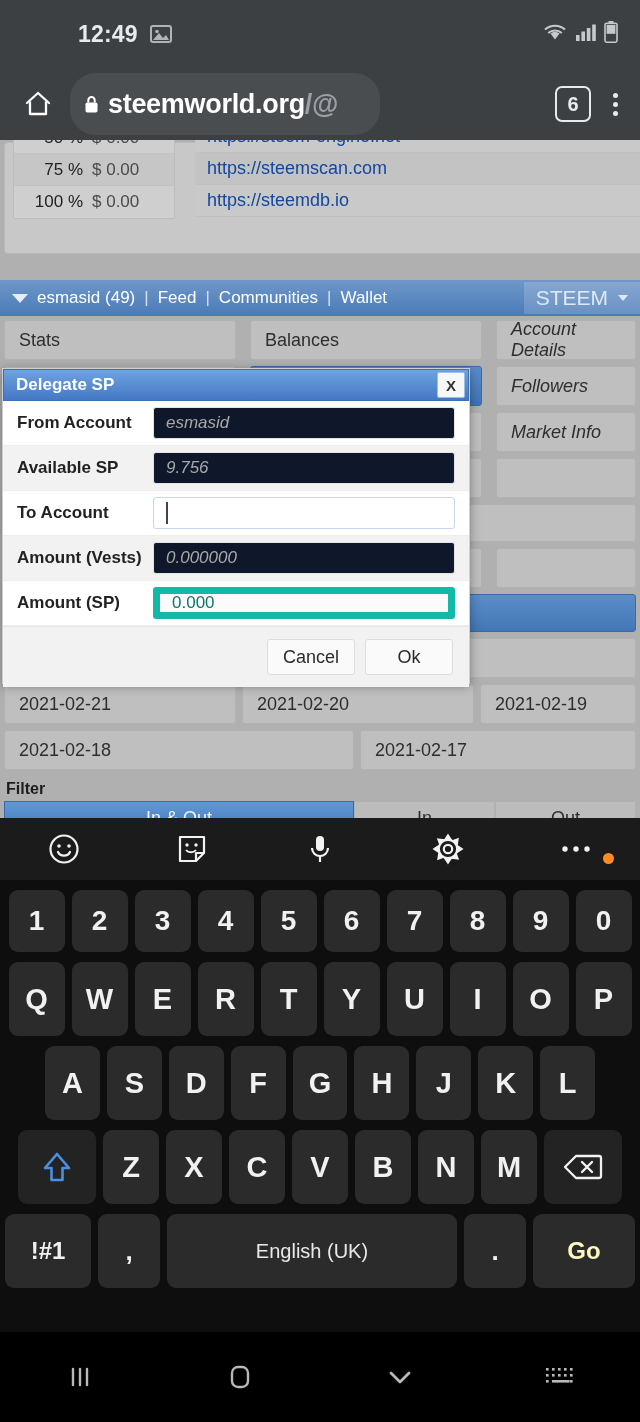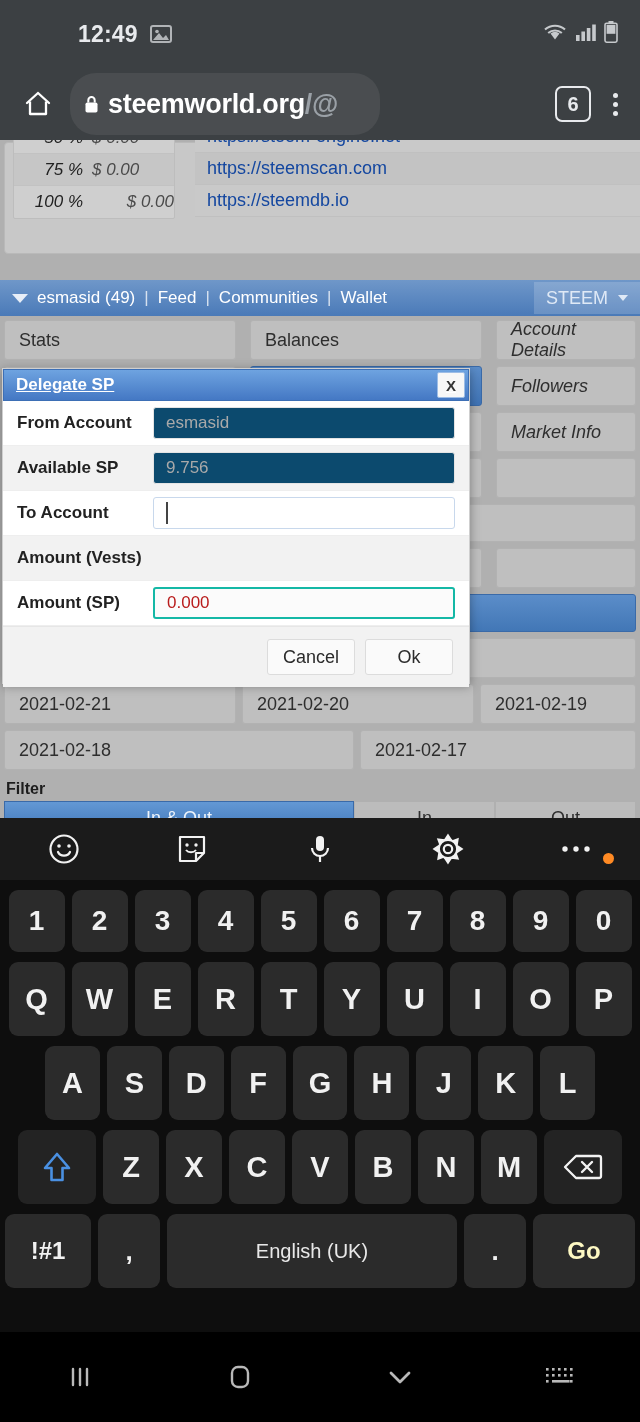--- a/index.html
+++ b/index.html
@@ -59,24 +59,24 @@
   .topcard {
     position: absolute; left: 4px; top: 2px; width: 640px; height: 112px;
     background: #c8c8c8; border: 1px solid #b9b9b9; border-radius: 4px;
   }
   .pct-table {
     position: absolute; left: 8px; top: -22px; width: 162px;
     border: 1px solid #bdbdbd; background: #cfcfcf; border-radius: 2px;
   }
   .pct-row {
     display: flex; height: 32px; align-items: center;
-    border-bottom: 1px solid #c2c2c2; font-size: 17px; color: #222; font-style: italic;
+    border-bottom: 1px solid #c2c2c2; font-size: 17px; color: #222;
   }
   .pct-row:nth-child(even) { background: #c6c6c6; }
-  .pct-row:last-child { border-bottom: none; justify-content: space-between; }
+  .pct-row:last-child { border-bottom: none; }
   .pct-key { width: 78px; text-align: right; padding-right: 9px; }
   .pct-val { color: #4a4a4a; }
 
   .links-col { position: absolute; left: 190px; top: -22px; width: 520px; }
   .link-row {
     height: 32px; display: flex; align-items: center; padding-left: 12px;
     background: #c9c9c9; border-bottom: 1px solid #c0c0c0;
     font-size: 18px; color: #1447a0;
   }
   .link-row:nth-child(even) { background: #c3c3c3; }
@@ -90,21 +90,21 @@
   .nav-caret {
     margin-left: 12px; margin-right: 9px;
     width: 0; height: 0; border-left: 8px solid transparent;
     border-right: 8px solid transparent; border-top: 9px solid #e7eef8;
   }
   .navbar .sep { opacity: .75; margin: 0 9px; }
   .nav-steem {
     margin-left: auto; height: 32px; min-width: 88px; padding: 0 12px;
     background: rgba(255,255,255,0.17);
     display: flex; align-items: center; justify-content: center; gap: 10px;
-    color: #dfe9f6; font-size: 18px;
+    color: #dfe9f6; font-size: 21px;
   }
   .nav-steem .tinycaret {
     width: 0; height: 0; border-left: 5px solid transparent;
     border-right: 5px solid transparent; border-top: 6px solid #dfe9f6;
   }
 
   
   .tabgrid { position: absolute; left: 0; top: 180px; width: 640px; }
   .tabrow { display: flex; gap: 14px; margin-bottom: 6px; padding: 0 4px; }
   .tabcell {
@@ -162,40 +162,39 @@
   .dialog {
     position: absolute; left: 2px; top: 368px; width: 468px; height: 316px;
     background: #ffffff; border: 1px solid #cfcfcf;
     box-shadow: 0 2px 10px rgba(0,0,0,.35); z-index: 30;
   }
   .dlg-title {
     height: 32px; background: linear-gradient(180deg,#6ea3e0 0%,#4478c4 100%);
     border: 1px solid #3d6fb5;
     display: flex; align-items: center; color: #fff; font-size: 17px; font-weight: bold;
     padding-left: 12px;
-    text-decoration: underline;
   }
   .dlg-x {
     margin-left: auto; margin-right: 3px; width: 28px; height: 26px;
     background: #f7f7f7; border: 1px solid #9dbde6; border-radius: 2px;
     color: #333; font-size: 15px; display: flex; align-items: center; justify-content: center;
   }
   .dlg-body { }
   .frow { display: flex; align-items: stretch; height: 45px; border-bottom: 1px solid #eeeeee; }
   .frow.alt { background: #f2f2f2; }
   .flabel {
     flex: 0 0 150px; display: flex; align-items: center; padding-left: 14px;
     font-size: 17px; color: #222; font-weight: bold;
   }
   .finput {
     flex: 1; margin: 6px 14px 6px 0; border-radius: 3px;
     display: flex; align-items: center; padding-left: 12px; font-size: 17px;
   }
-  .finput.readonly { background: #0c4a6e; border: 1px solid #e4e4e4; color: #a9a9a9; }
-  .finput.editable { background: #fbfbfb; border: 2px solid #14b8a6; color: #b91c1c; }
+  .finput.readonly { background: #0f172a; border: 1px solid #e4e4e4; color: #a9a9a9; font-style: italic; }
+  .finput.editable { background: #fbfbfb; border: 7px solid #14b8a6; color: #0f766e; }
   .finput.focused { background: #ffffff; border: 1px solid #c8d8ec; color: #333; position: relative; }
   .caret {
     display: inline-block; width: 2px; height: 22px; background: #444;
     animation: blink 1.1s steps(1) infinite;
   }
   @keyframes blink { 0%,50% {opacity:1;} 51%,100% {opacity:0;} }
   .dlg-footer {
     height: 61px; background: #f2f2f2; border-top: 1px solid #e6e6e6;
     display: flex; align-items: center; justify-content: flex-end; gap: 10px;
     padding-right: 16px;
@@ -410,20 +409,21 @@
         <div class="finput readonly">9.756</div>
       </div>
       <div class="frow">
         <div class="flabel">To Account</div>
         <div class="finput focused">
             <span class="caret"></span>
           </div>
       </div>
       <div class="frow alt">
         <div class="flabel">Amount (Vests)</div>
+        <div class="finput readonly">0.000000</div>
       </div>
       <div class="frow">
         <div class="flabel">Amount (SP)</div>
         <div class="finput editable">0.000</div>
       </div>
     </div>
     <div class="dlg-footer">
       <div class="dlg-btn">Cancel</div>
       <div class="dlg-btn">Ok</div>
     </div>

